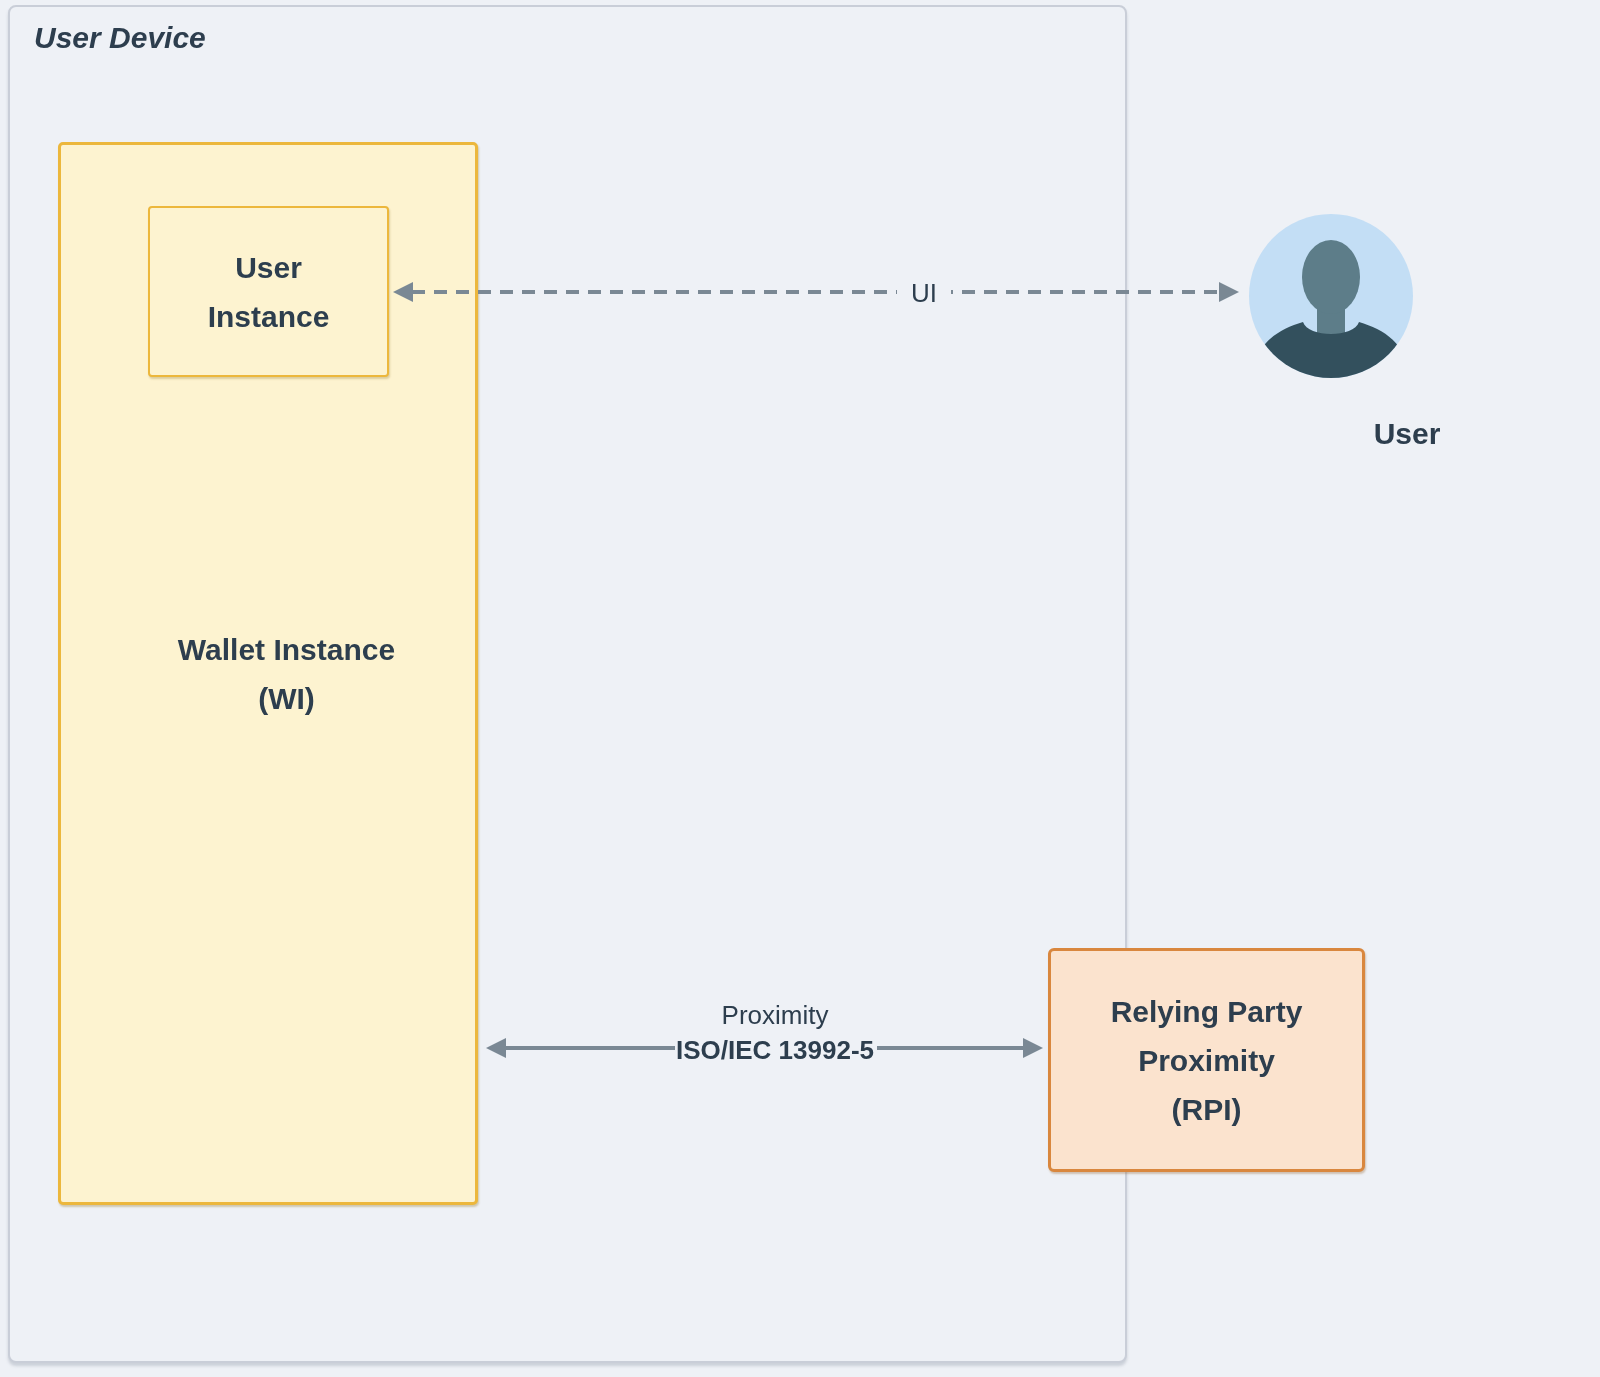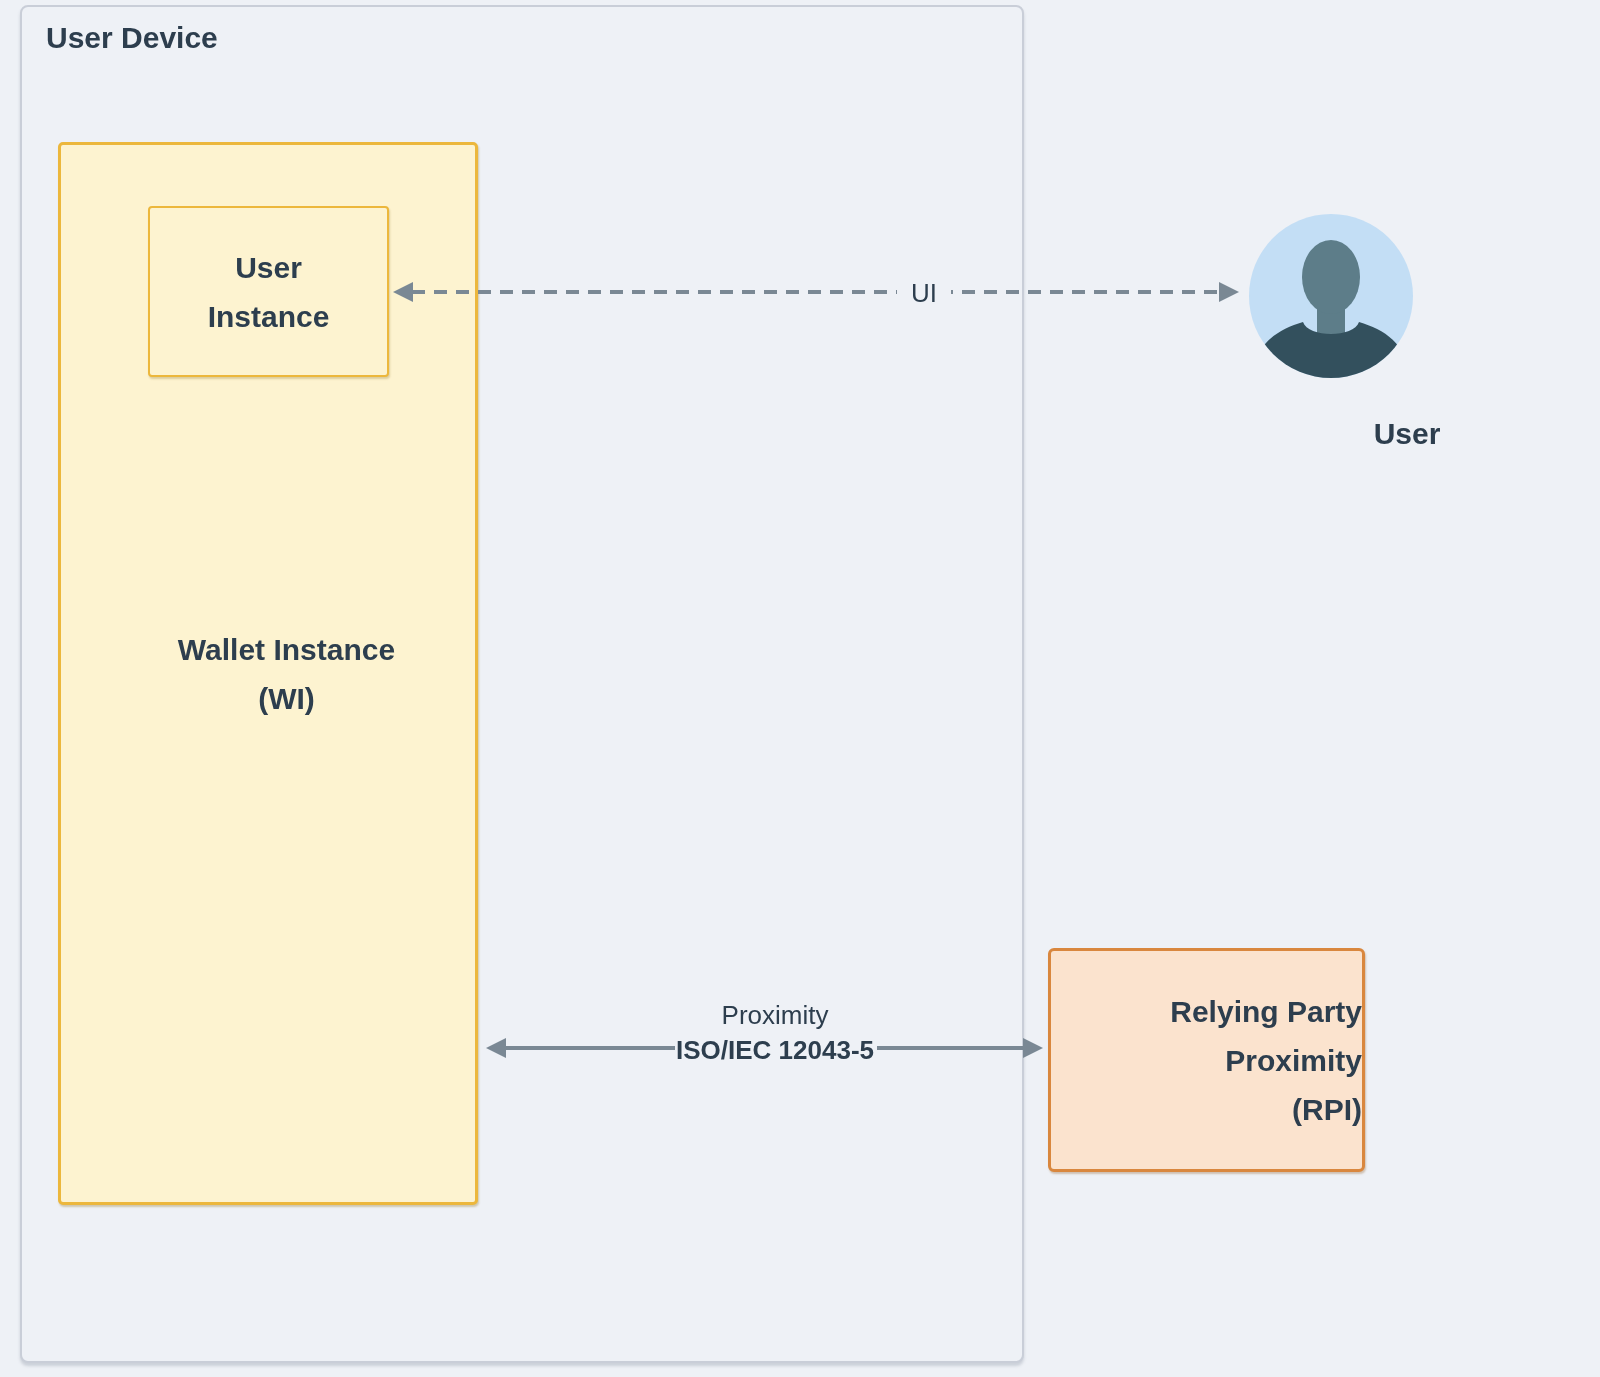--- a/index.html
+++ b/index.html
@@ -9,26 +9,27 @@
   }
   #canvas{
     position:relative;
     width:1600px;height:1377px;
     background:var(--canvas_bg,#eef1f6);
     overflow:hidden;
     color:var(--text,#2d3e4e);
   }
   
   .device-container{
-    position:absolute;left:20px;top:5px;width:1004px;height:1358px;
+    position:absolute;left:8px;top:5px;width:1119px;height:1358px;
     background:var(--canvas_bg,#eef1f6);
     border:2px solid var(--container_border,#c9ced8);
     border-radius:8px;
     box-shadow:0 3px 3px rgba(100,110,130,.25);
     box-sizing:border-box;
+    font-style:italic;
   }
   .device-title{
     position:absolute;left:24px;top:14px;
     font-size:30px;font-weight:bold;
     color:var(--text,#2d3e4e);
     white-space:nowrap;
   }
   .node{
     position:absolute;box-sizing:border-box;
     display:flex;flex-direction:column;
@@ -51,21 +52,20 @@
     border:2px solid var(--wallet_border,#ecb73c);
     border-radius:4px;
     box-shadow:1px 2px 2px rgba(150,120,40,.3);
   }
   .rpi-box{
     left:1048px;top:948px;width:317px;height:224px;
     background:var(--rpi_fill,#fbe3ce);
     border:3px solid var(--rpi_border,#d9873e);
     border-radius:6px;
     box-shadow:1px 2px 2px rgba(150,100,50,.35);
-    align-items:flex-end;
   }
   .node .line{pointer-events:none;}
   
   .user-label{
     position:absolute;left:1337px;top:417px;width:140px;
     text-align:center;font-size:30px;font-weight:bold;
     color:var(--text,#2d3e4e);
   }
   
   #edges{
@@ -151,16 +151,16 @@
       </g>
     </g>
   </svg>
 
   <div class="user-label">User</div>
 
   <div class="edge-label ui-edge-label">UI</div>
 
   <div class="edge-label proximity-edge-label">
     <div>Proximity</div>
-    <div class="iso">ISO/IEC 12043-5</div>
+    <div class="iso">ISO/IEC 13992-5</div>
   </div>
 
 </div>
 
 </body></html>

